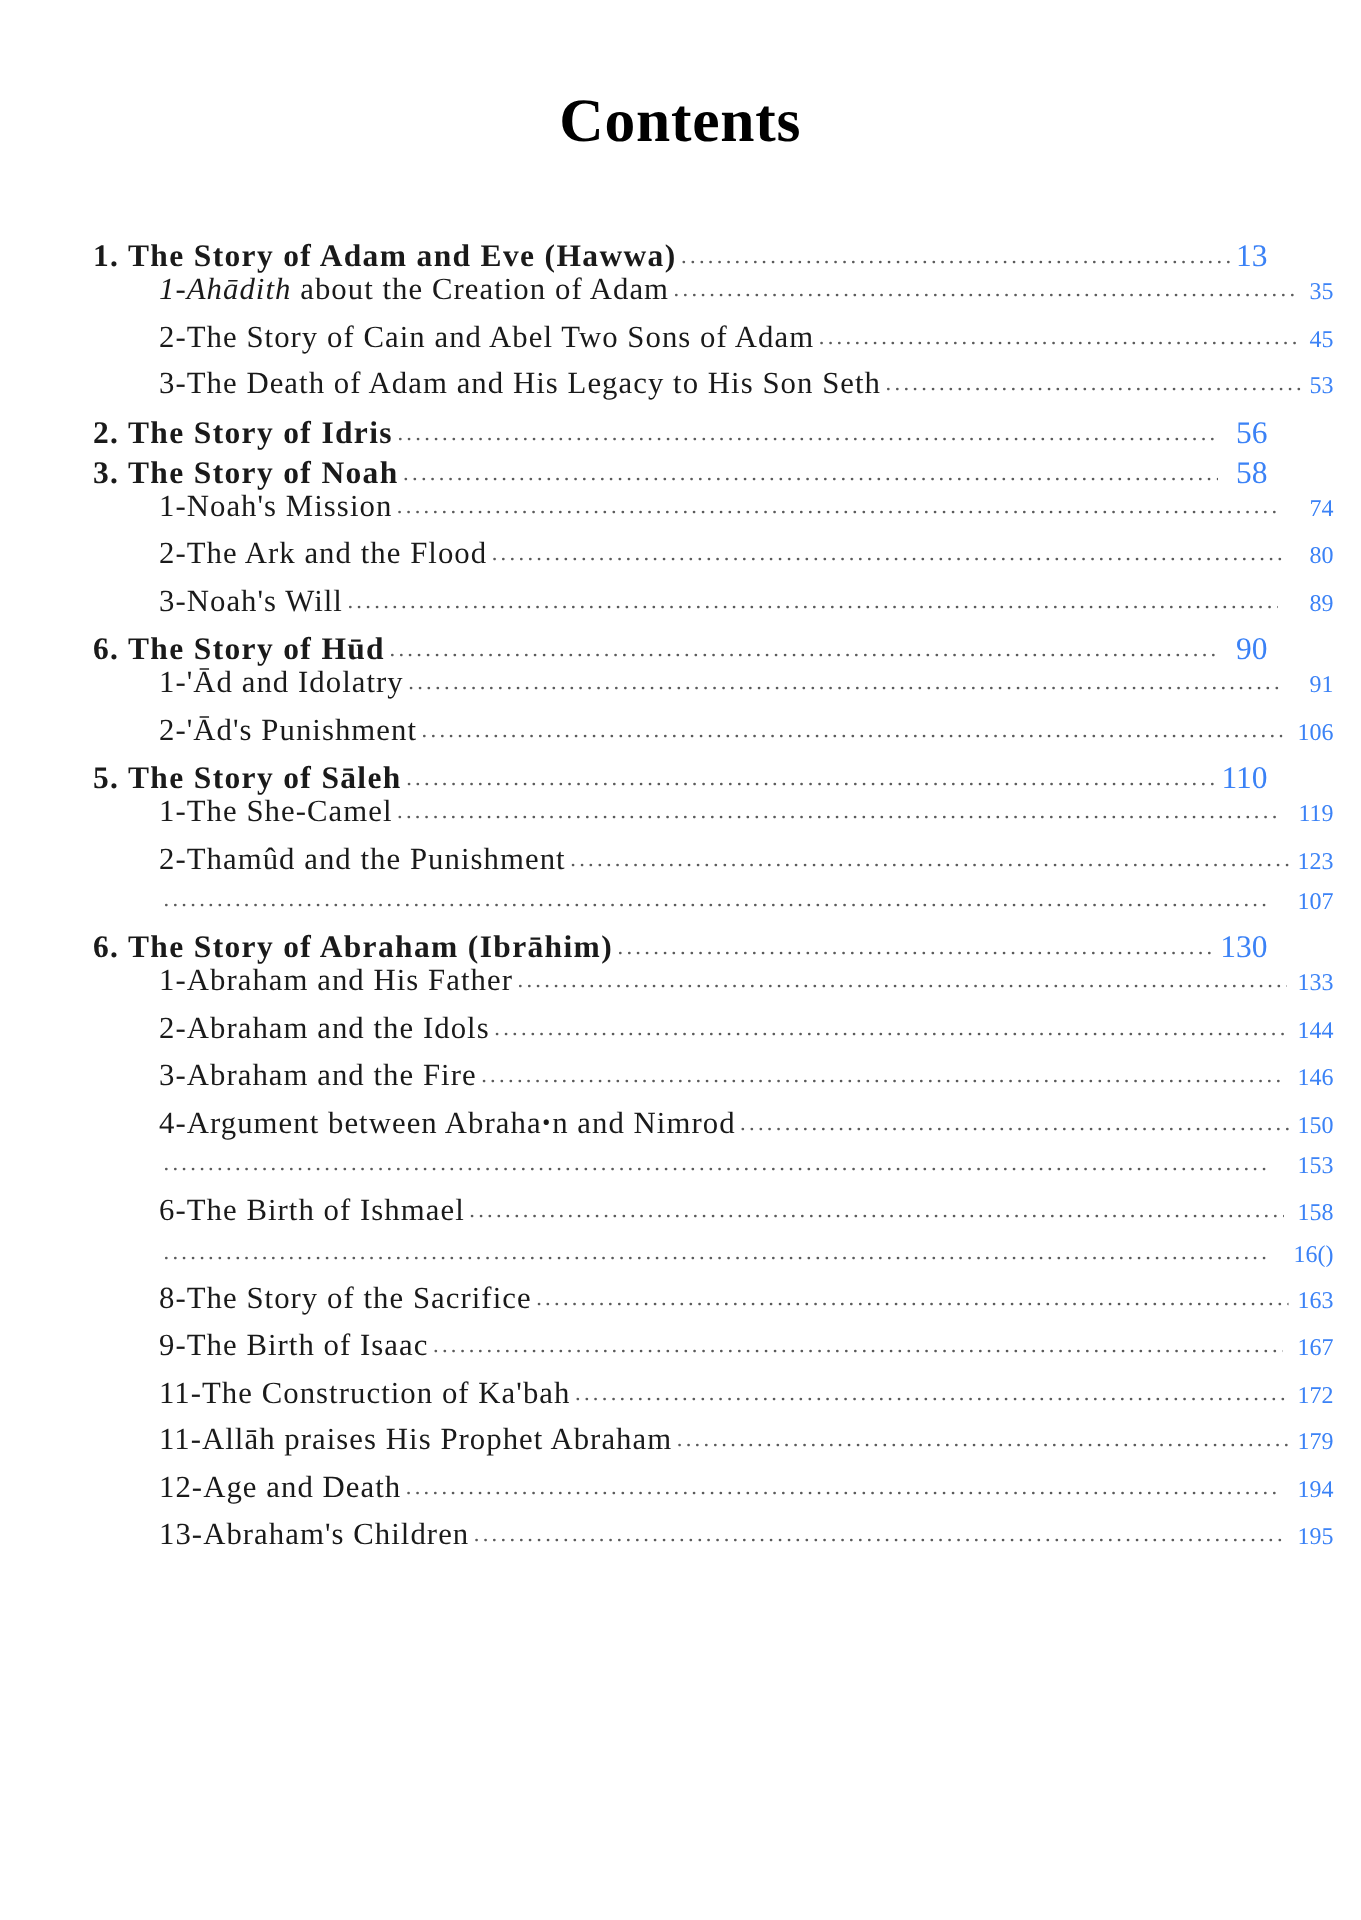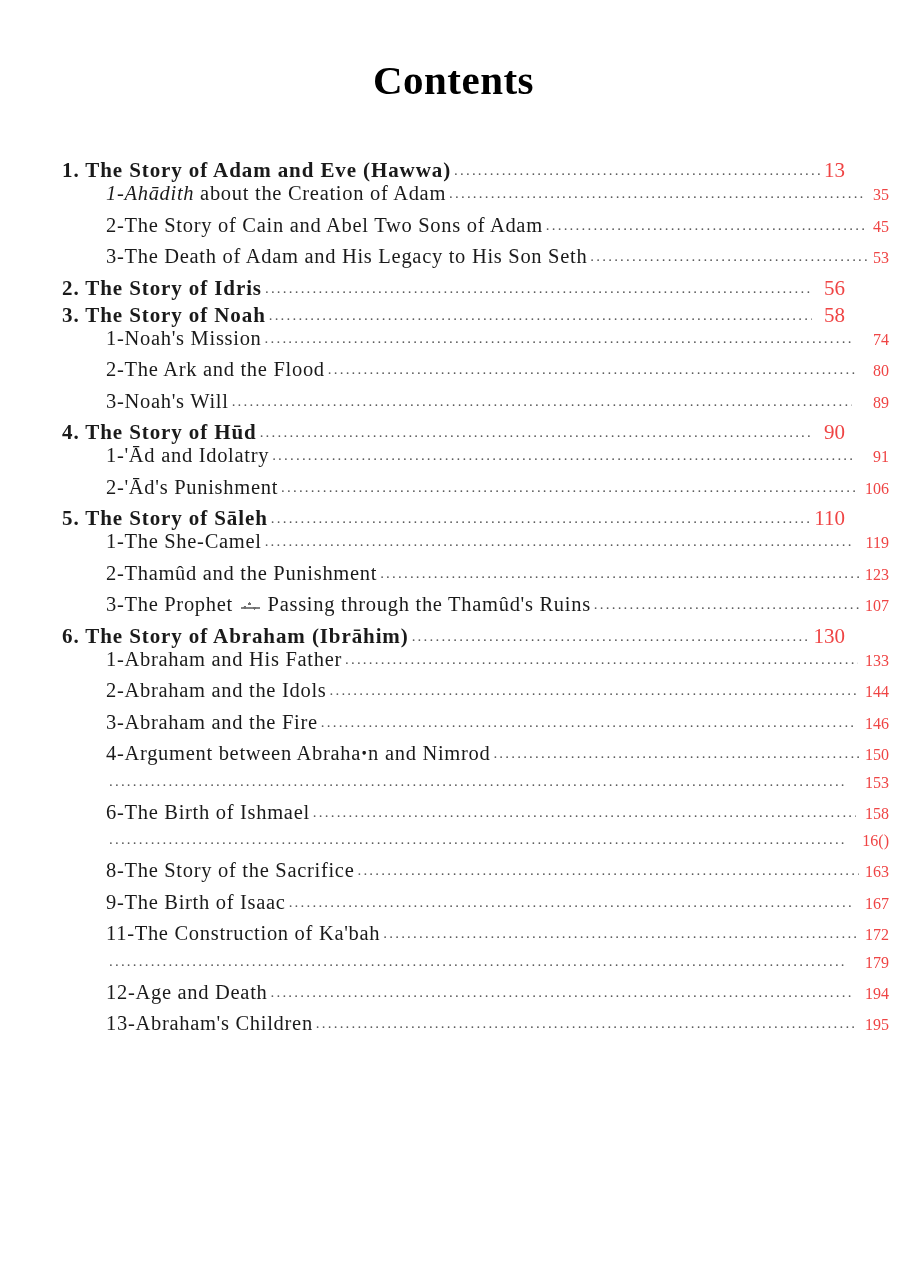--- a/index.html
+++ b/index.html
@@ -53,21 +53,21 @@
     position: relative;
     bottom: 2px;
     font-size: 15px;
     letter-spacing: 2.2px;
     color: #5a5a5a;
   }
   .entry .page-num {
     white-space: nowrap;
     text-align: right;
     font-family: "Liberation Serif", serif;
-    color: #ef4444;
+    color: #3b82f6;
   }
 
   
   .lvl1 {
     margin-top: 6px;
     margin-bottom: 2px;
   }
   .lvl1 .label {
     font-weight: bold;
     font-size: 21px;
@@ -156,21 +156,21 @@
         <span class="label">2-The Ark and the Flood</span>
         <span class="dots">................................................................................................................................................................</span>
         <span class="page-num">80</span>
       </div>
       <div class="entry lvl2">
         <span class="label">3-Noah's Will</span>
         <span class="dots">................................................................................................................................................................</span>
         <span class="page-num">89</span>
       </div>
       <div class="entry lvl1">
-        <span class="label">4. The Story of Hūd</span>
+        <span class="label">6. The Story of Hūd</span>
         <span class="dots">................................................................................................................................................................</span>
         <span class="page-num">90</span>
       </div>
       <div class="entry lvl2">
         <span class="label">1-'Ād and Idolatry</span>
         <span class="dots">................................................................................................................................................................</span>
         <span class="page-num">91</span>
       </div>
       <div class="entry lvl2">
         <span class="label">2-'Ād's Punishment</span>
@@ -186,21 +186,20 @@
         <span class="label">1-The She-Camel</span>
         <span class="dots">................................................................................................................................................................</span>
         <span class="page-num">119</span>
       </div>
       <div class="entry lvl2">
         <span class="label">2-Thamûd and the Punishment</span>
         <span class="dots">................................................................................................................................................................</span>
         <span class="page-num">123</span>
       </div>
       <div class="entry lvl2">
-        <span class="label"><span>3-The Prophet </span><span class="prophet-glyph"></span><span> Passing through the Thamûd's Ruins</span></span>
         <span class="dots">................................................................................................................................................................</span>
         <span class="page-num">107</span>
       </div>
       <div class="entry lvl1">
         <span class="label">6. The Story of Abraham (Ibrāhim)</span>
         <span class="dots">................................................................................................................................................................</span>
         <span class="page-num">130</span>
       </div>
       <div class="entry lvl2">
         <span class="label">1-Abraham and His Father</span>
@@ -244,20 +243,21 @@
         <span class="label">9-The Birth of Isaac</span>
         <span class="dots">................................................................................................................................................................</span>
         <span class="page-num">167</span>
       </div>
       <div class="entry lvl2">
         <span class="label">11-The Construction of Ka'bah</span>
         <span class="dots">................................................................................................................................................................</span>
         <span class="page-num">172</span>
       </div>
       <div class="entry lvl2">
+        <span class="label">11-Allāh praises His Prophet Abraham</span>
         <span class="dots">................................................................................................................................................................</span>
         <span class="page-num">179</span>
       </div>
       <div class="entry lvl2">
         <span class="label">12-Age and Death</span>
         <span class="dots">................................................................................................................................................................</span>
         <span class="page-num">194</span>
       </div>
       <div class="entry lvl2">
         <span class="label">13-Abraham's Children</span>

